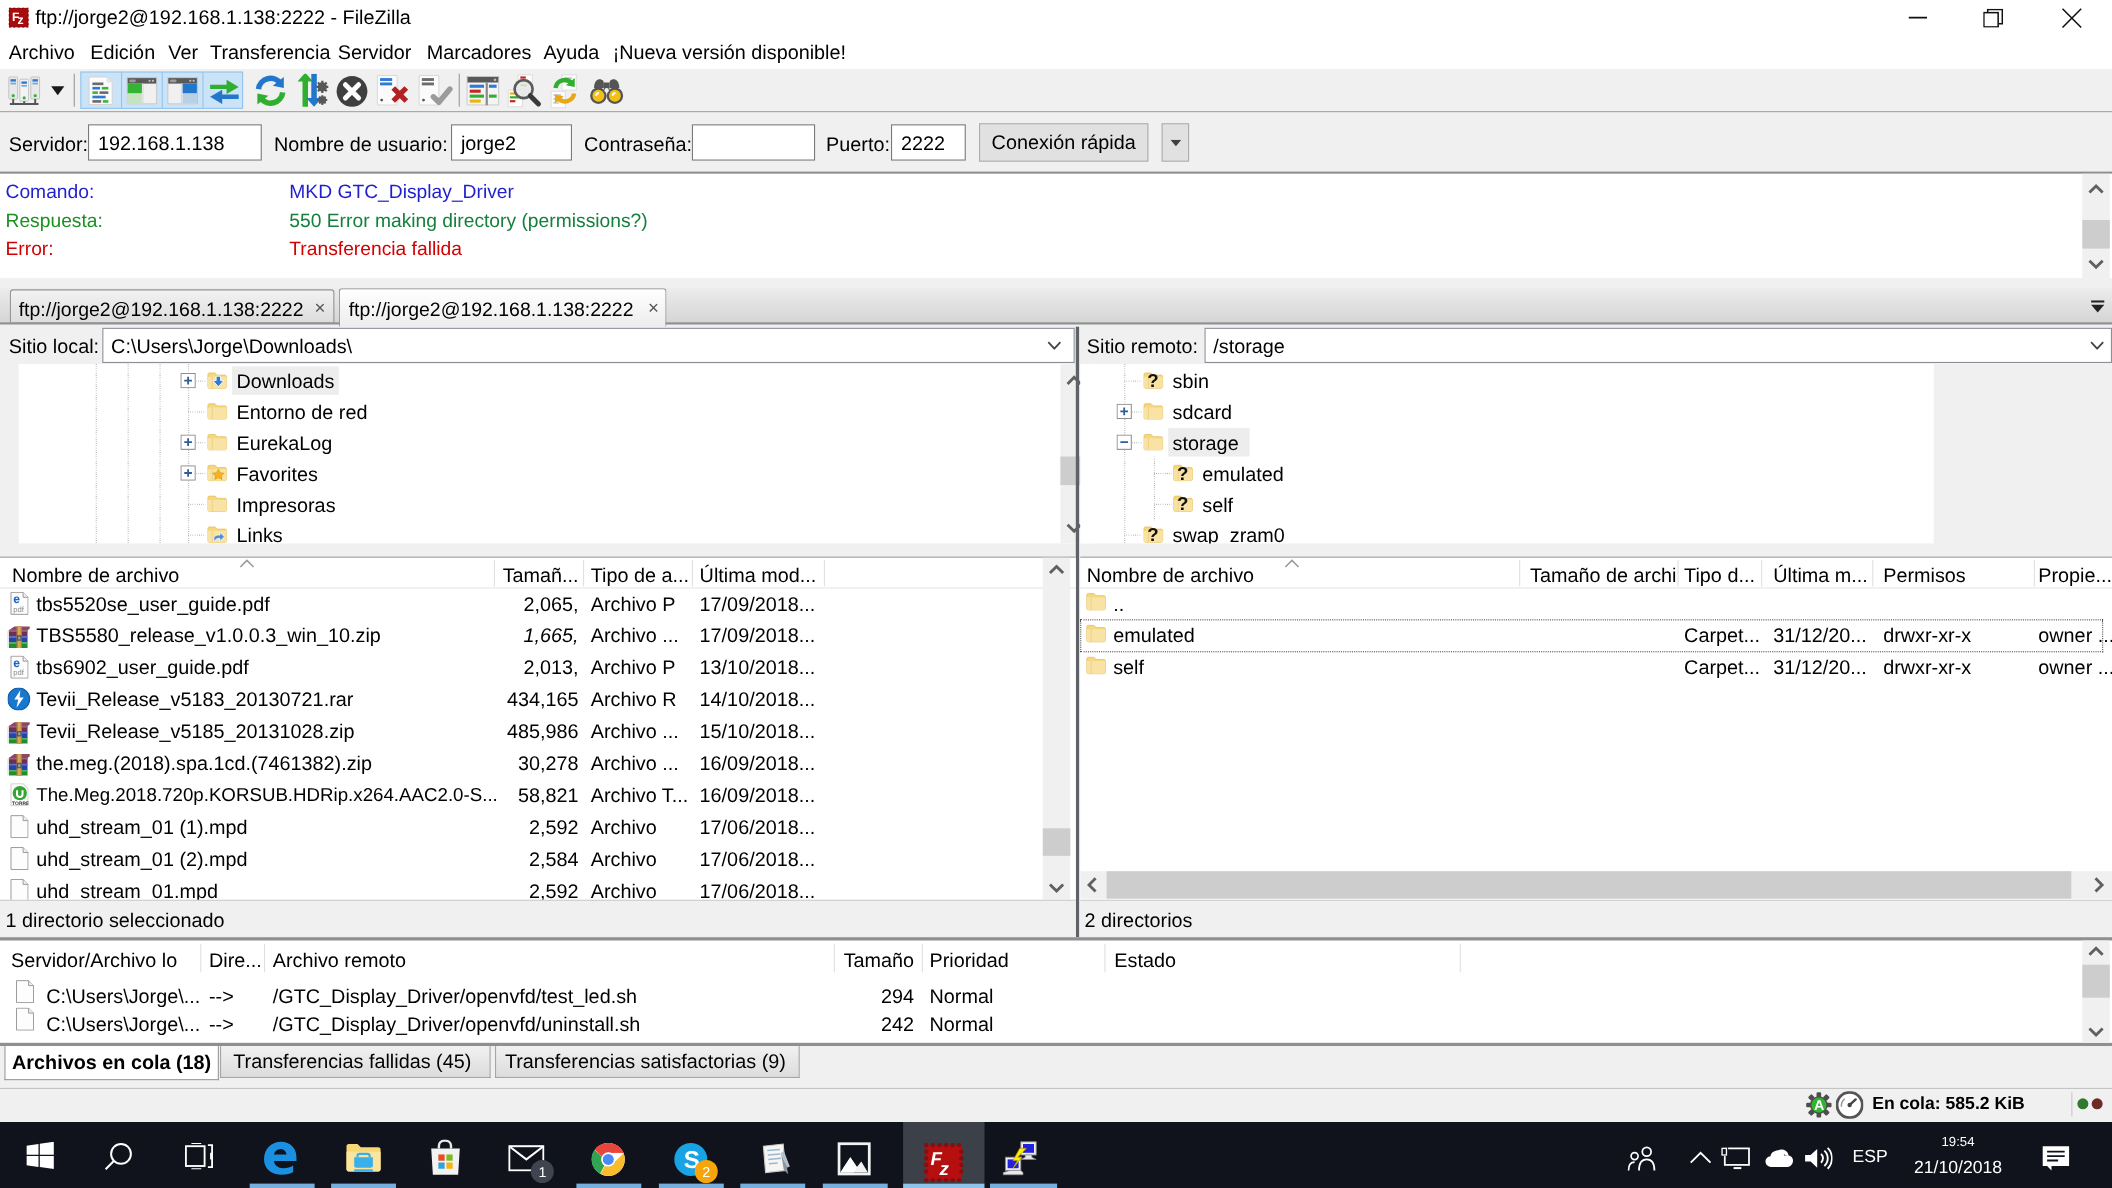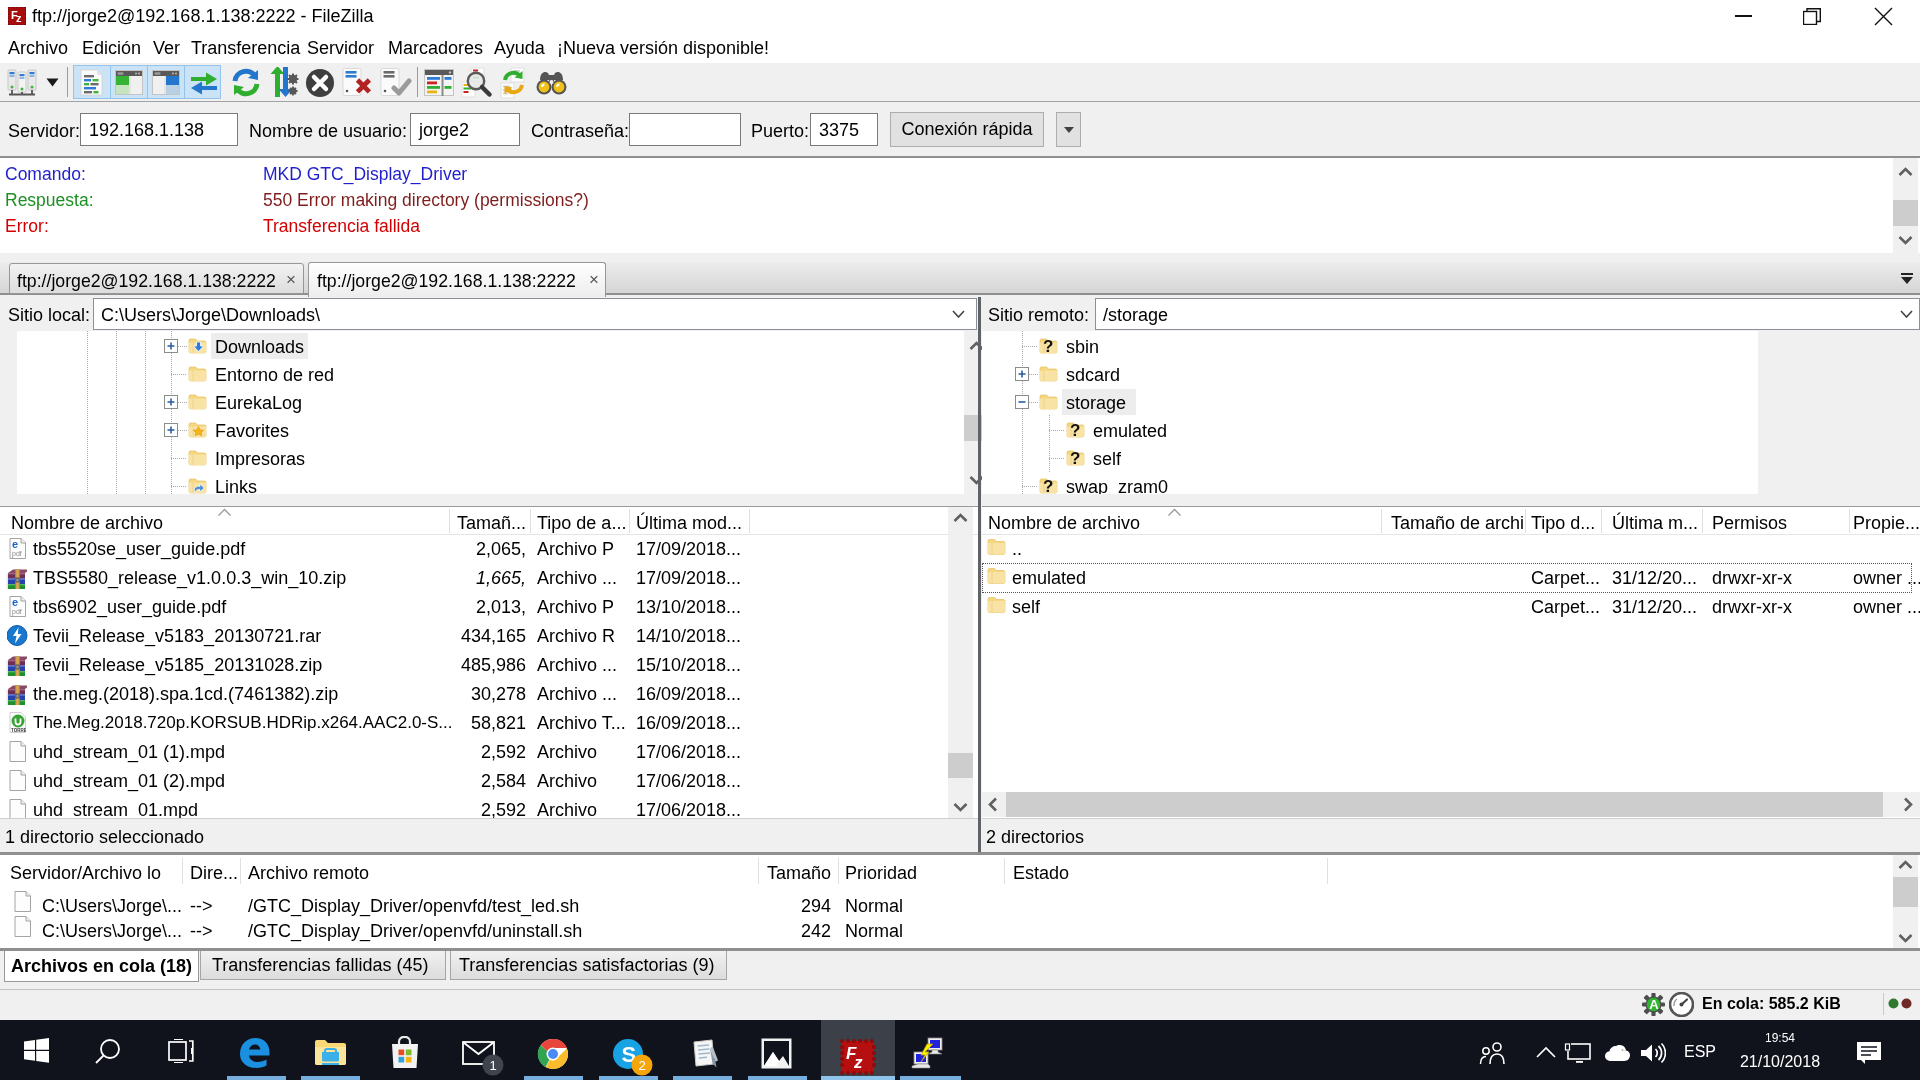--- a/index.html
+++ b/index.html
@@ -217,34 +217,34 @@
   <div class="t" style="left:8px;top:19px;">Servidor:</div>
   <div class="abs" style="left:80px;top:10px;width:158px;height:33px;background:#fff;border:1px solid #7a7a7a;"></div>
   <div class="t" style="left:89px;top:18px;">192.168.1.138</div>
   <div class="t" style="left:249px;top:19px;">Nombre de usuario:</div>
   <div class="abs" style="left:410px;top:10px;width:110px;height:33px;background:#fff;border:1px solid #7a7a7a;"></div>
   <div class="t" style="left:419px;top:18px;">jorge2</div>
   <div class="t" style="left:531px;top:19px;">Contraseña:</div>
   <div class="abs" style="left:629px;top:10px;width:112px;height:33px;background:#fff;border:1px solid #7a7a7a;"></div>
   <div class="t" style="left:751px;top:19px;">Puerto:</div>
   <div class="abs" style="left:810px;top:10px;width:68px;height:33px;background:#fff;border:1px solid #7a7a7a;"></div>
-  <div class="t" style="left:819px;top:18px;">3375</div>
+  <div class="t" style="left:819px;top:18px;">2222</div>
   <div class="abs vc" style="left:890px;top:9px;width:154px;height:35px;background:#e1e1e1;border:1px solid #adadad;justify-content:center;">Conexión rápida</div>
   <div class="abs vc" style="left:1056px;top:9px;width:25px;height:35px;background:#e1e1e1;border:1px solid #adadad;justify-content:center;">
     <svg width="10" height="6">
         <path d="M0 0 L10 0 L5 6 Z" fill="#404040"></path>
       </svg>
   </div>
 </div>
 
 <div class="abs" id="log" style="left:0;top:158px;width:1920px;height:95px;background:#fff;font-size:17.5px;">
   <div class="t" style="left:5px;top:8px;color:#201fcd;">Comando:</div>
   <div class="t" style="left:263px;top:8px;color:#201fcd;">MKD GTC_Display_Driver</div>
   <div class="t" style="left:5px;top:34px;color:#1d9022;">Respuesta:</div>
-  <div class="t" style="left:263px;top:34px;color:#7f1d1d;">550 Error making directory (permissions?)</div>
+  <div class="t" style="left:263px;top:34px;color:#15803d;">550 Error making directory (permissions?)</div>
   <div class="t" style="left:5px;top:60px;color:#d20000;">Error:</div>
   <div class="t" style="left:263px;top:60px;color:#d20000;">Transferencia fallida</div>
   <div class="abs" style="left:1893px;top:0;width:25px;height:95px;background:#f0f0f0;">
     <svg class="abs" style="left:5px;top:9px" width="15" height="10" viewBox="0 0 15 10">
         <path d="M1.5 8 L7.5 2 L13.5 8" fill="none" stroke="#606060" stroke-width="2.6"></path>
       </svg>
     <div class="abs" style="left:0;top:42px;width:25px;height:26px;background:#cdcdcd;"></div>
     <svg class="abs" style="left:5px;top:77px" width="15" height="10" viewBox="0 0 15 10">
         <path d="M1.5 2 L7.5 8 L13.5 2" fill="none" stroke="#606060" stroke-width="2.6"></path>
       </svg>

